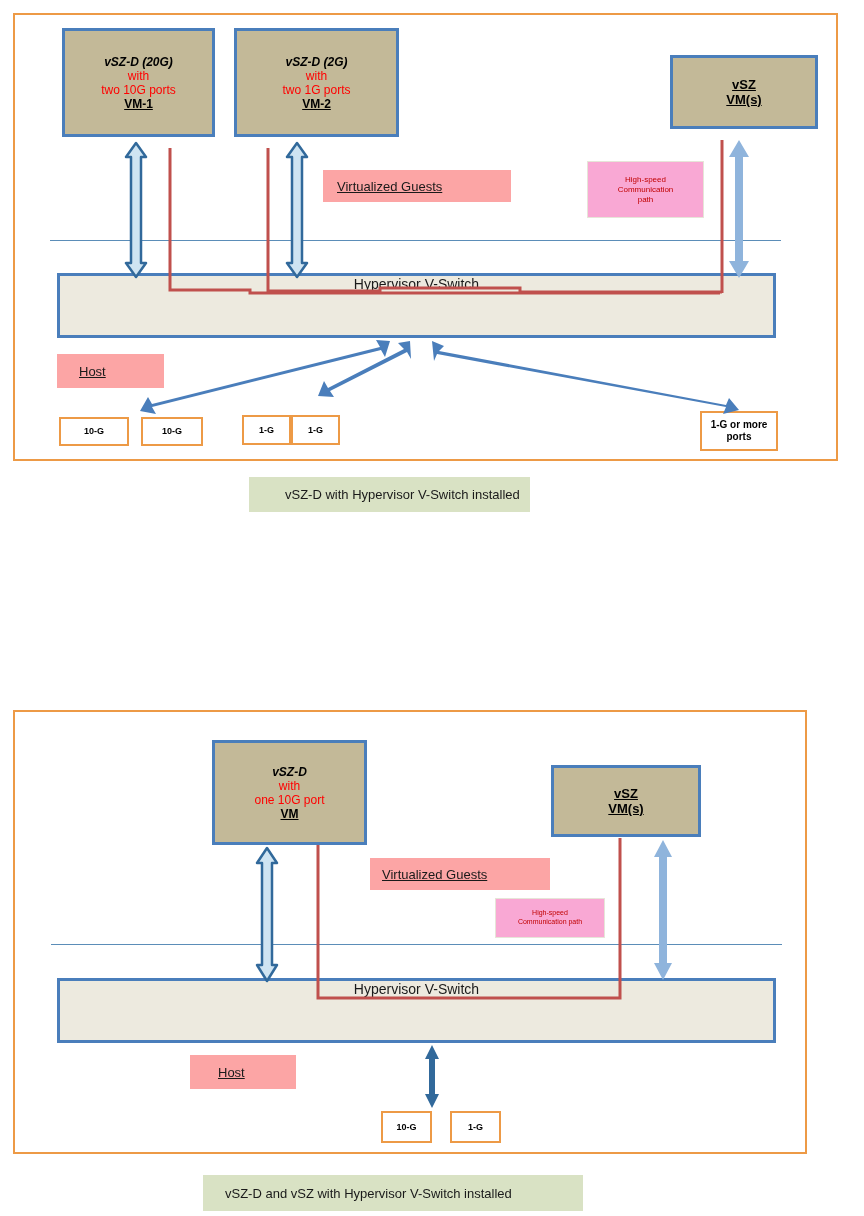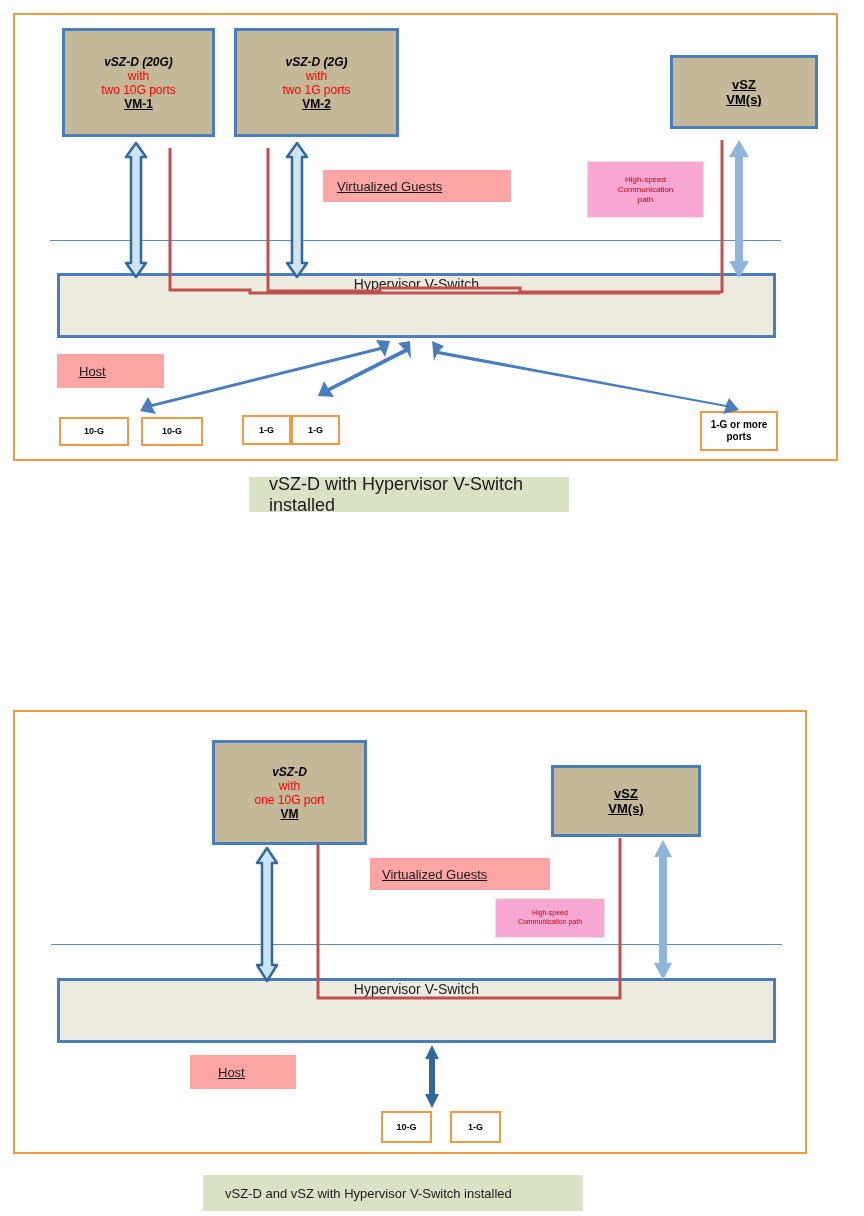--- a/index.html
+++ b/index.html
@@ -108,21 +108,21 @@
 
     <path d="M739,140 L749,157 L743,157 L743,261 L749,261 L739,278 L729,261 L735,261 L735,157 L729,157 Z" fill="#8FB4DC" stroke="none"></path>
 
     <g fill="#4A7EBB">
       <path d="M390,341 L376,340 L380,347 L152,404 L148,397 L140,411 L156,414 L152,407 L381,350 L385,357 Z"></path>
       <path d="M410,341 L398,343 L404,349 L328,388 L324,381 L318,396 L334,397 L330,391 L407,352 L411,359 Z"></path>
       <path d="M432,341 L444,346 L439,351 L726,405 L729,398 L739,410 L723,414 L726,407 L437,354 L434,361 Z"></path>
     </g>
   </svg>
 
-  <div class="caption" style="left:249px;top:477px;width:320px;height:35px;font-size:18px;padding-left:20px;">
+  <div class="caption" style="left:249px;top:477px;width:281px;height:35px;font-size:13px;padding-left:36px;">
     <span>vSZ-D with Hypervisor V-Switch installed</span>
   </div>
 </div>
 
 <div class="diagram" style="top:700px;height:516px;">
 
   <div class="frame" style="left:13px;top:10px;width:790px;height:440px;"></div>
 
   <div class="hline" style="left:51px;top:244px;width:731px;"></div>
 

